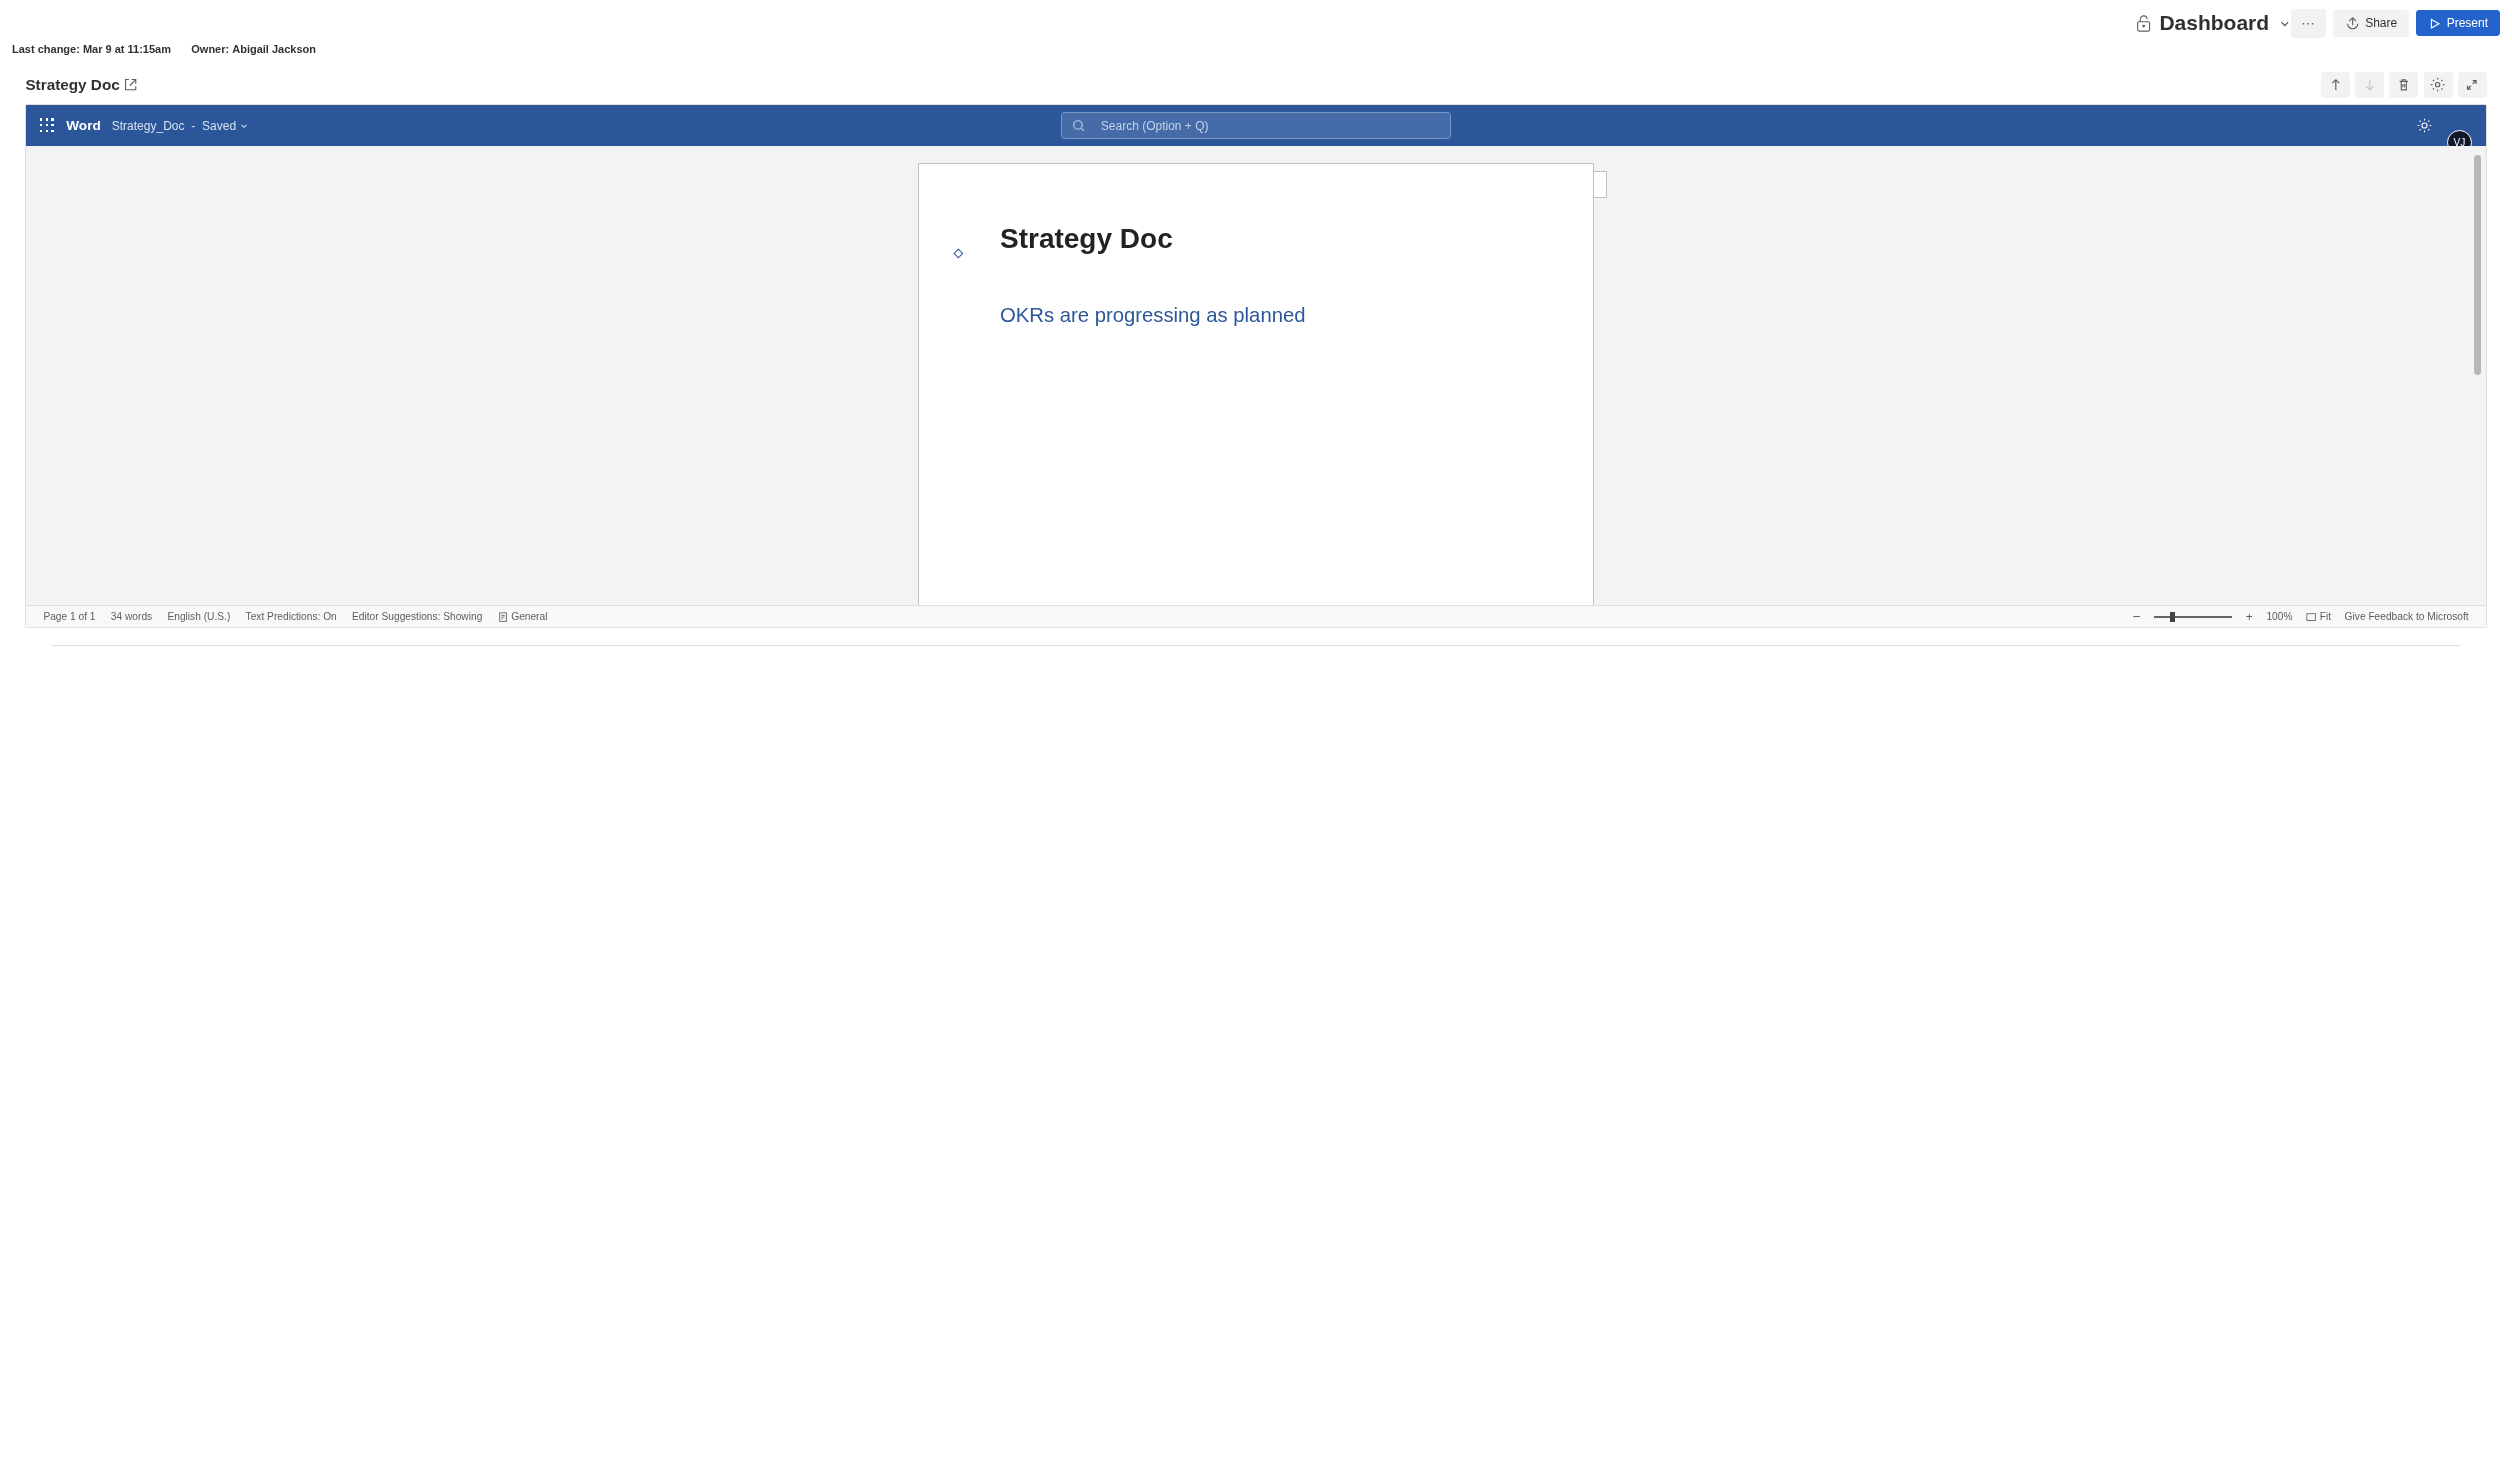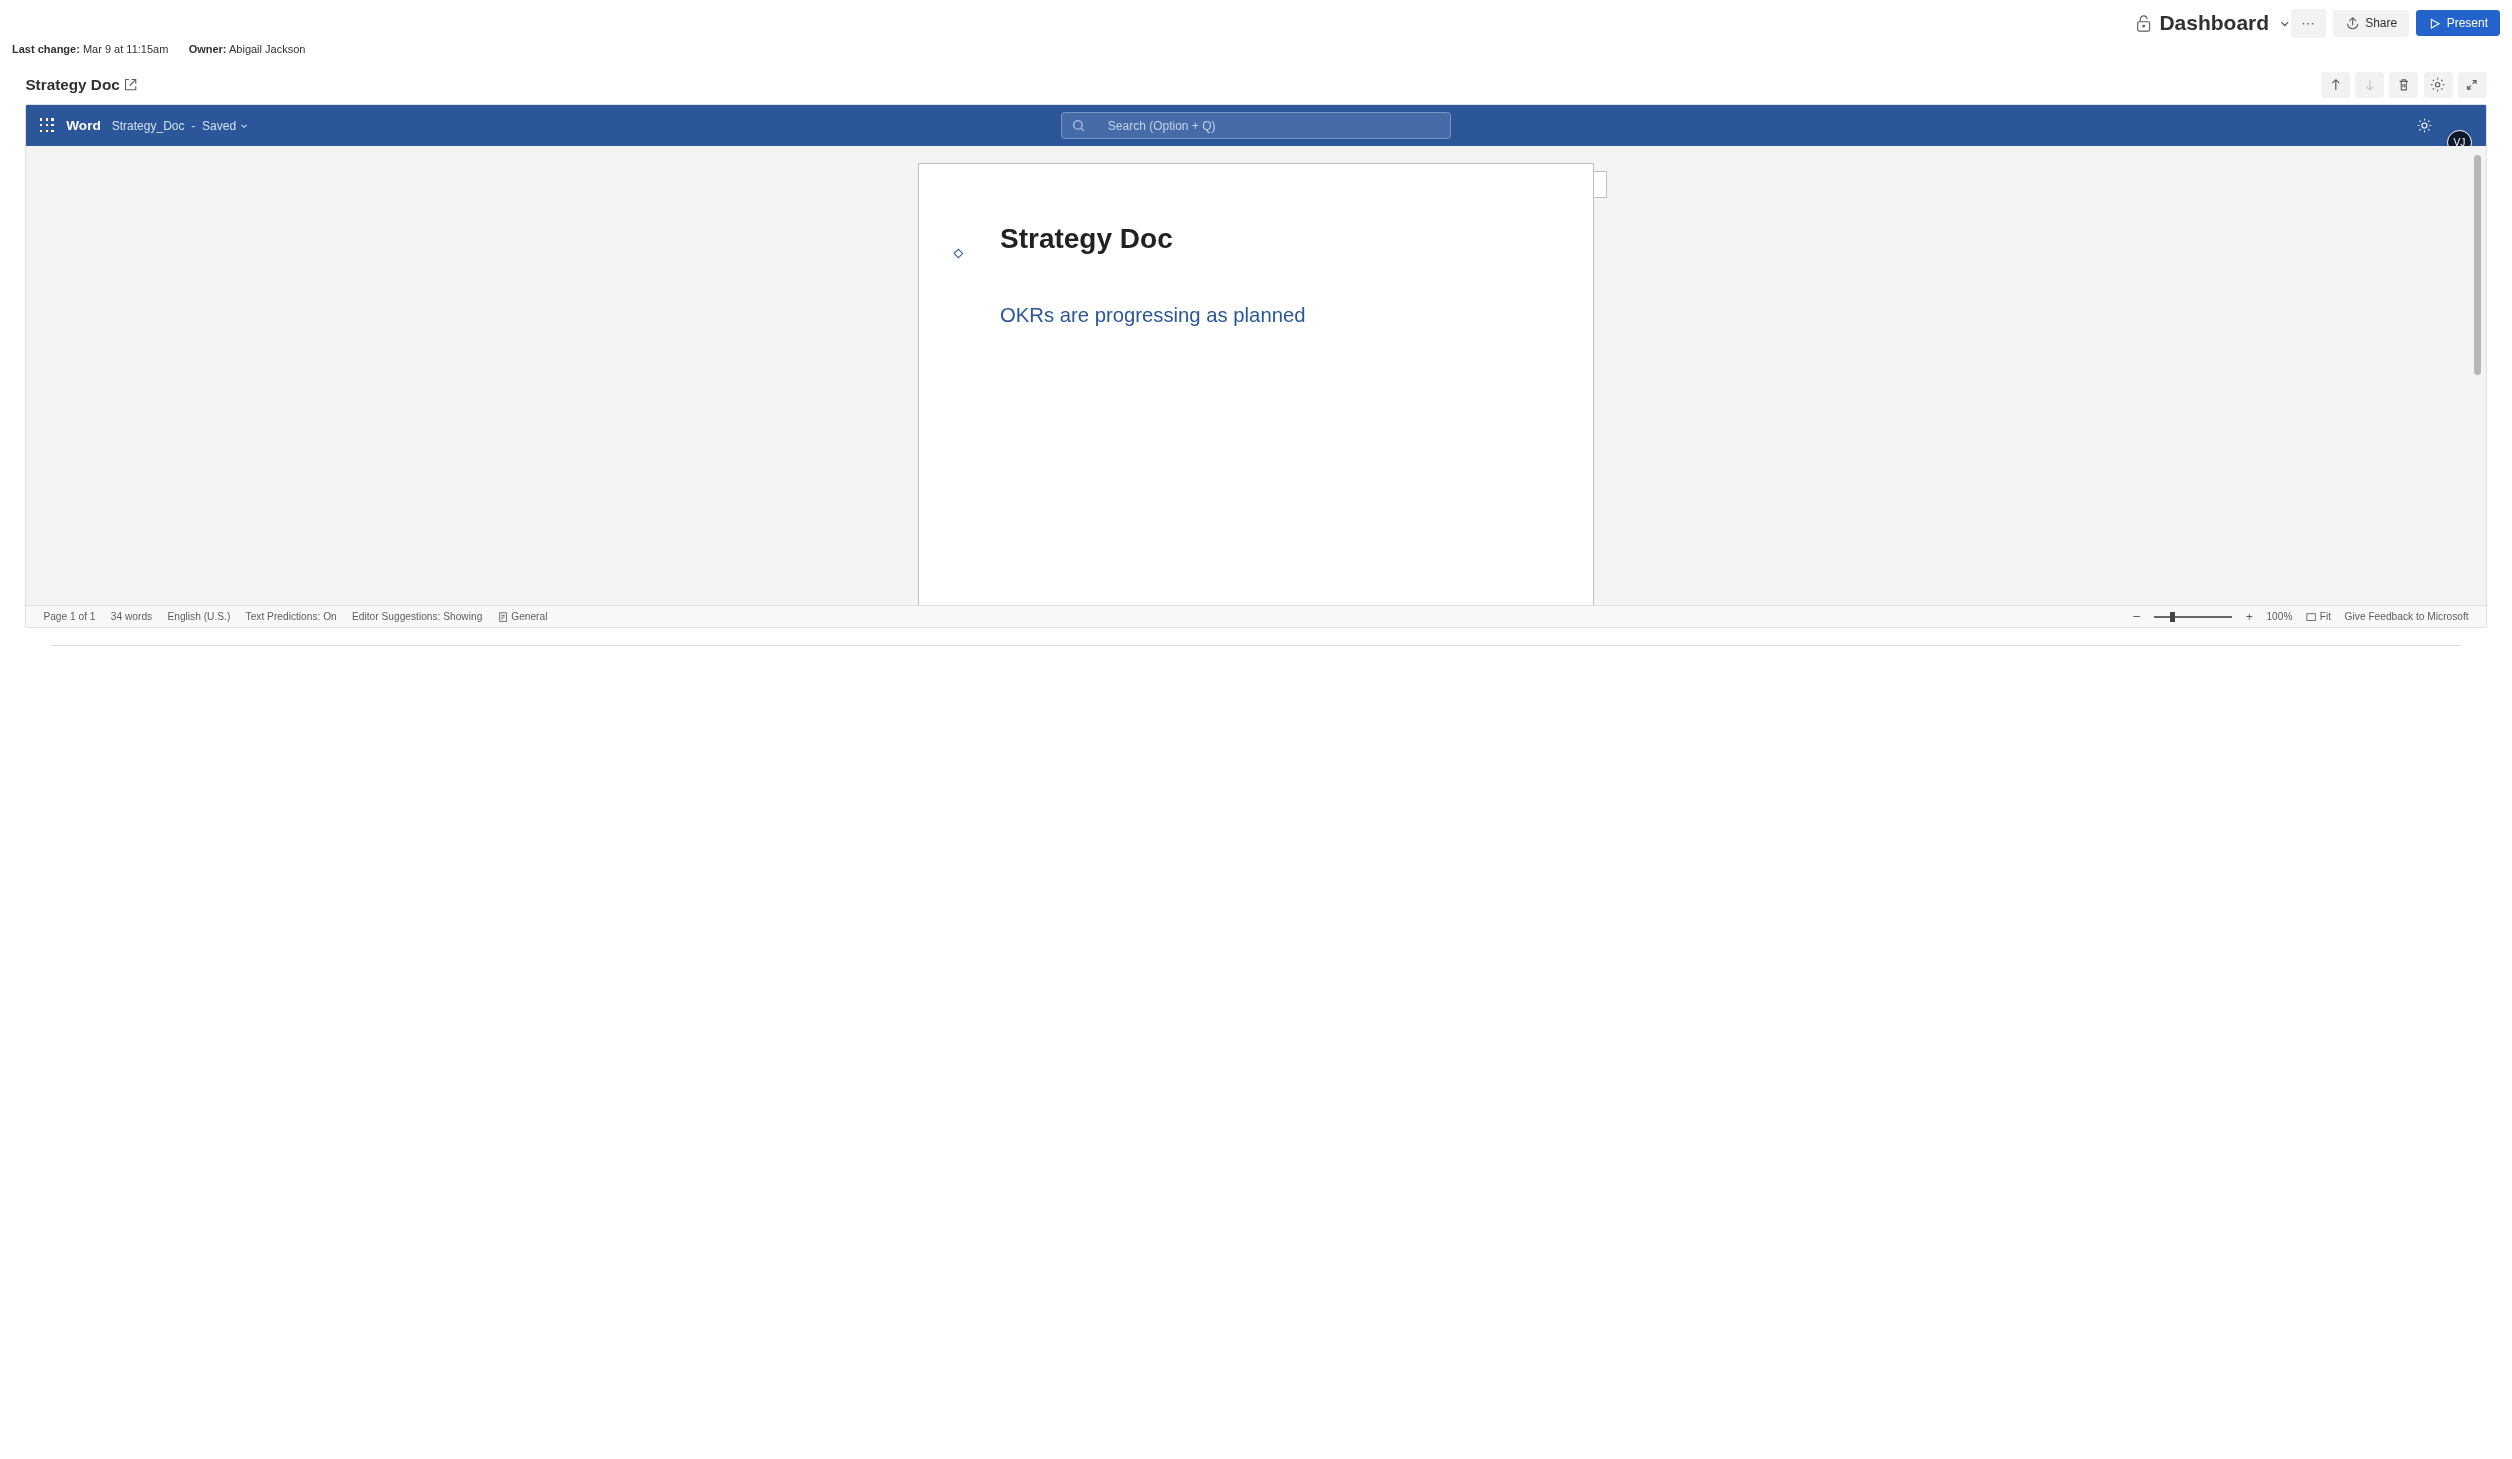--- a/index.html
+++ b/index.html
@@ -66,21 +66,21 @@
       padding: 1.7px 12px 10.2px 12px;
       font-size: 11px;
       color: #323130;
       display: flex;
       gap: 20.3px;
     }
     .meta-label {
       font-weight: 600;
     }
     .meta-value {
-      font-weight: 400;
+      font-weight: 700;
     }
     
     
     .section-header {
       display: flex;
       justify-content: space-between;
       align-items: center;
       padding: 6.8px 25.4px 6.8px 25.4px;
     }
     .section-title-wrap {
@@ -168,21 +168,21 @@
     }
     .word-search-box {
       width: 100%;
       height: 27px;
       background: #456ba8;
       border: 0.8px solid #7a98c6;
       border-radius: 3.4px;
       display: flex;
       align-items: center;
       padding: 0 10.2px;
-      gap: 22px;
+      gap: 15px;
       color: #c4d3e8;
       font-size: 12px;
     }
     .word-right {
       margin-left: auto;
       display: flex;
       align-items: center;
       gap: 13.6px;
     }
     .gear-icon {

